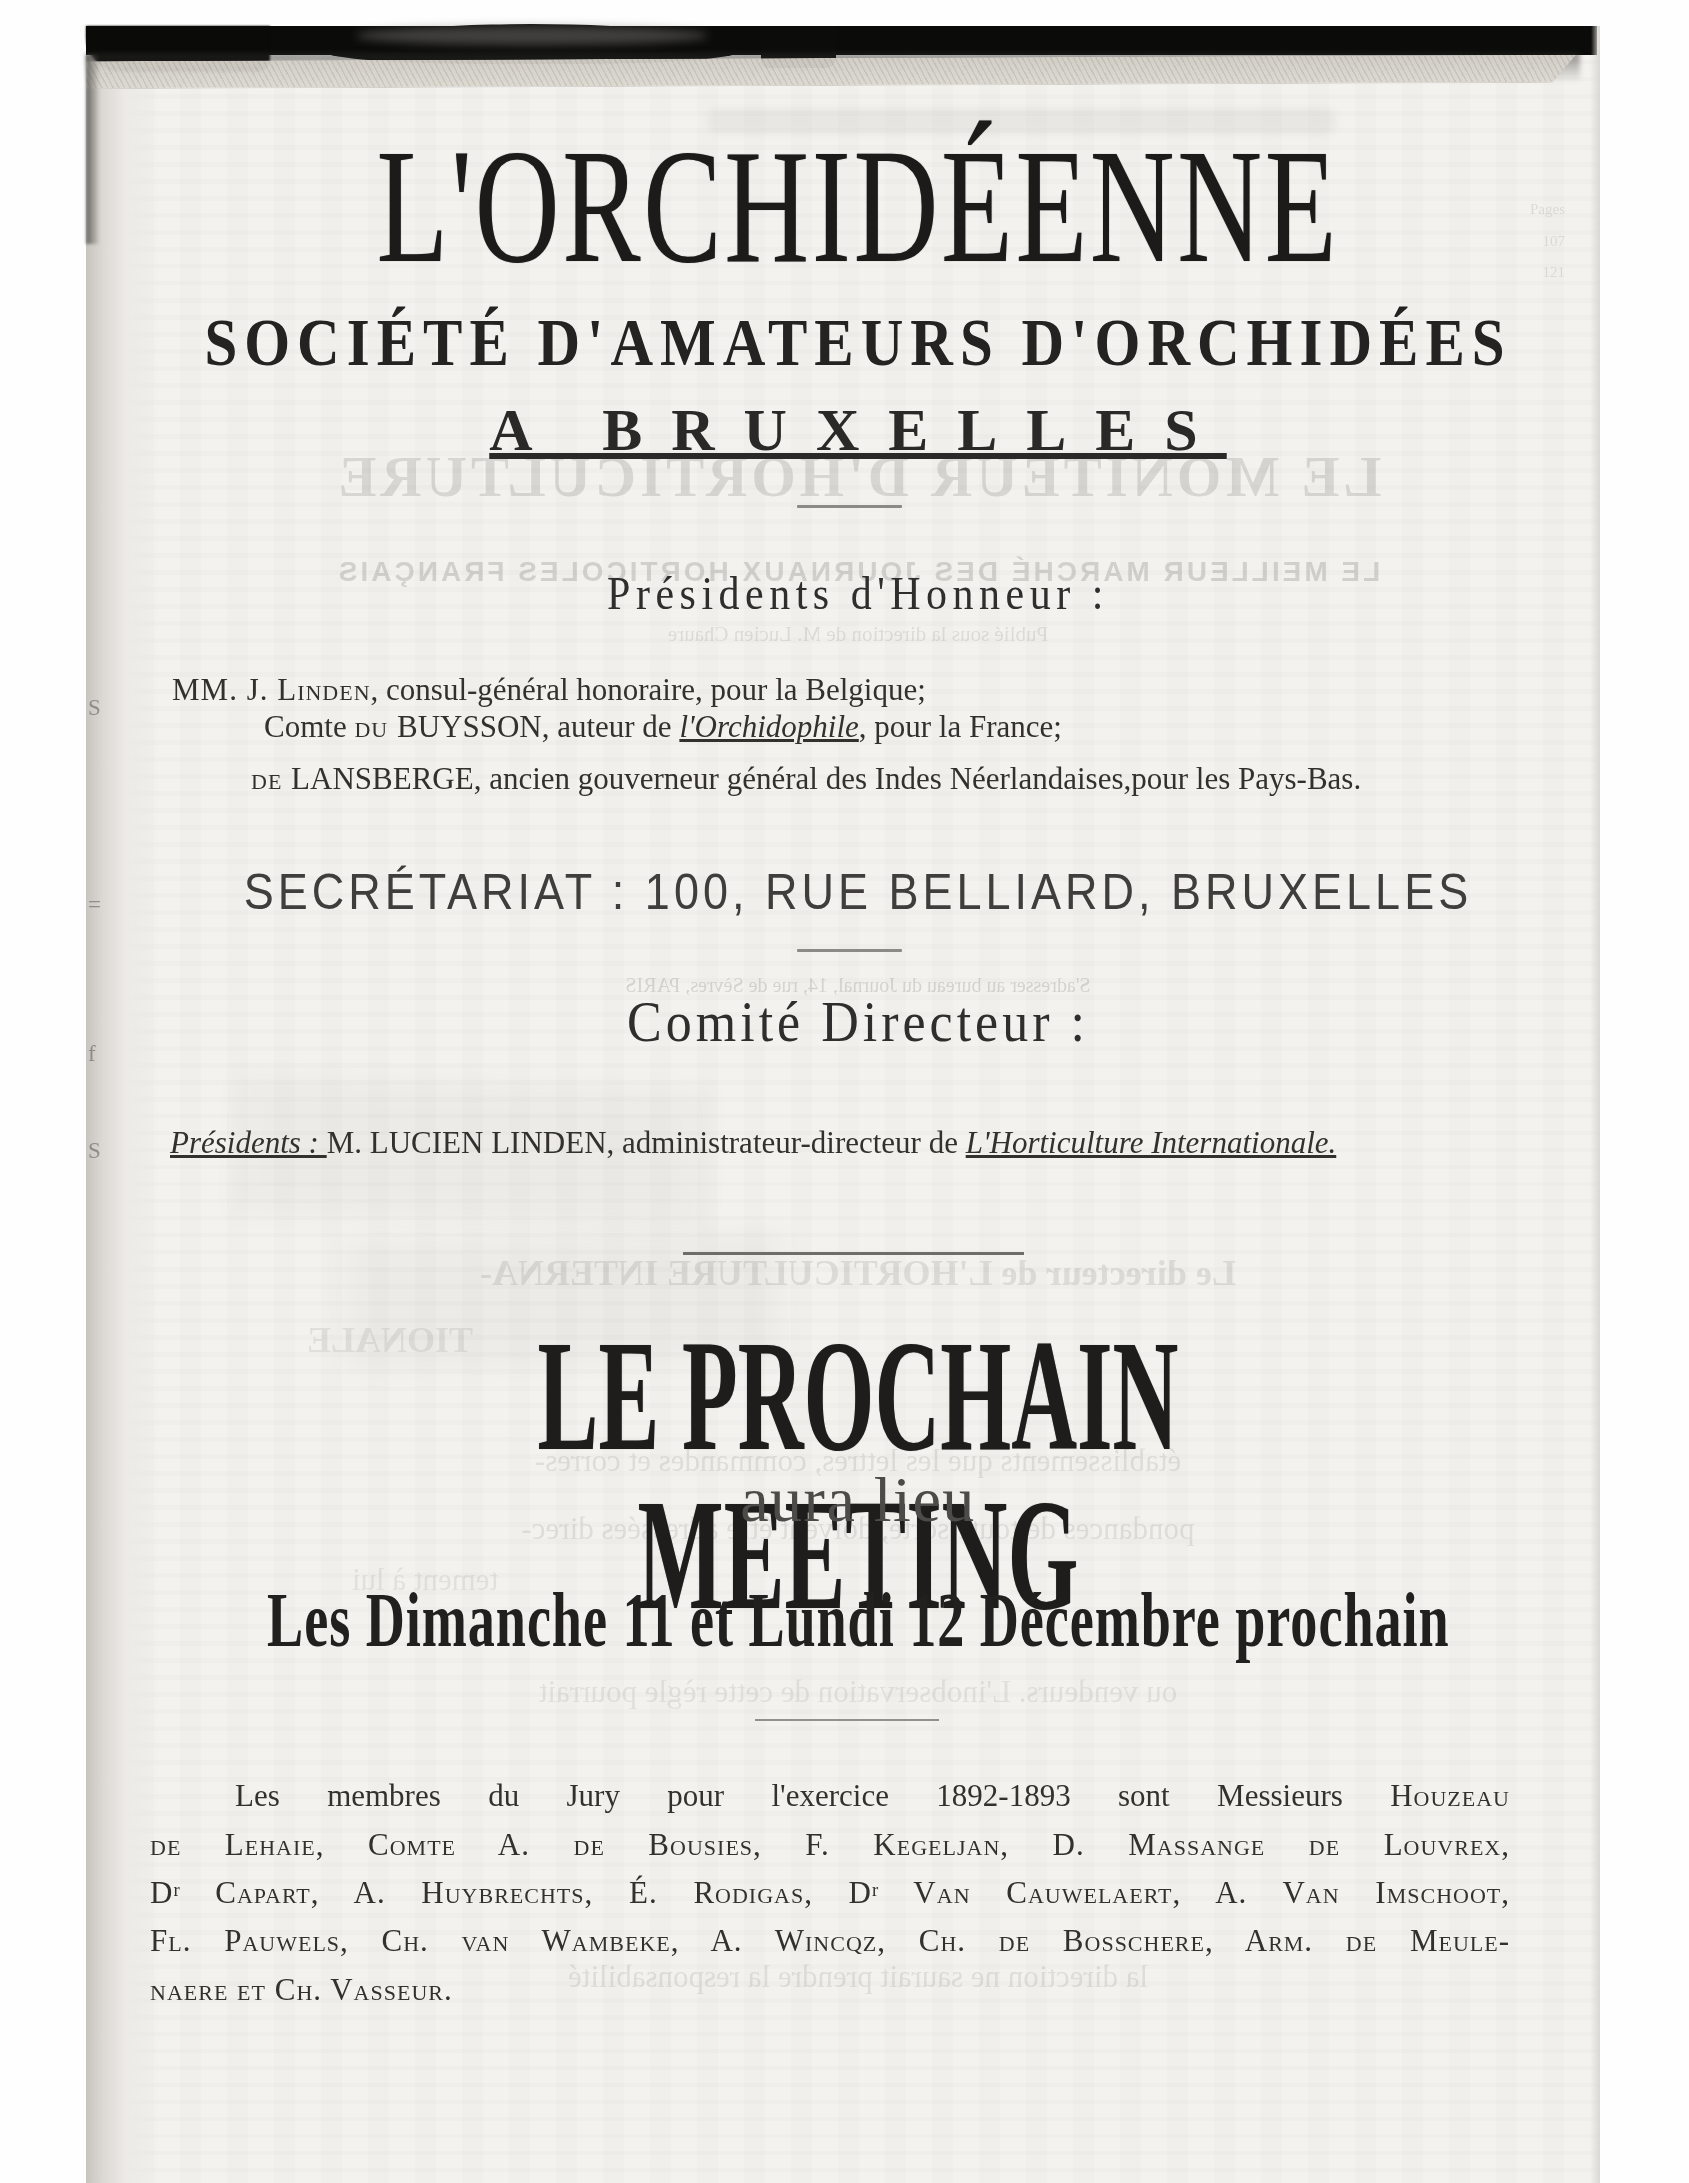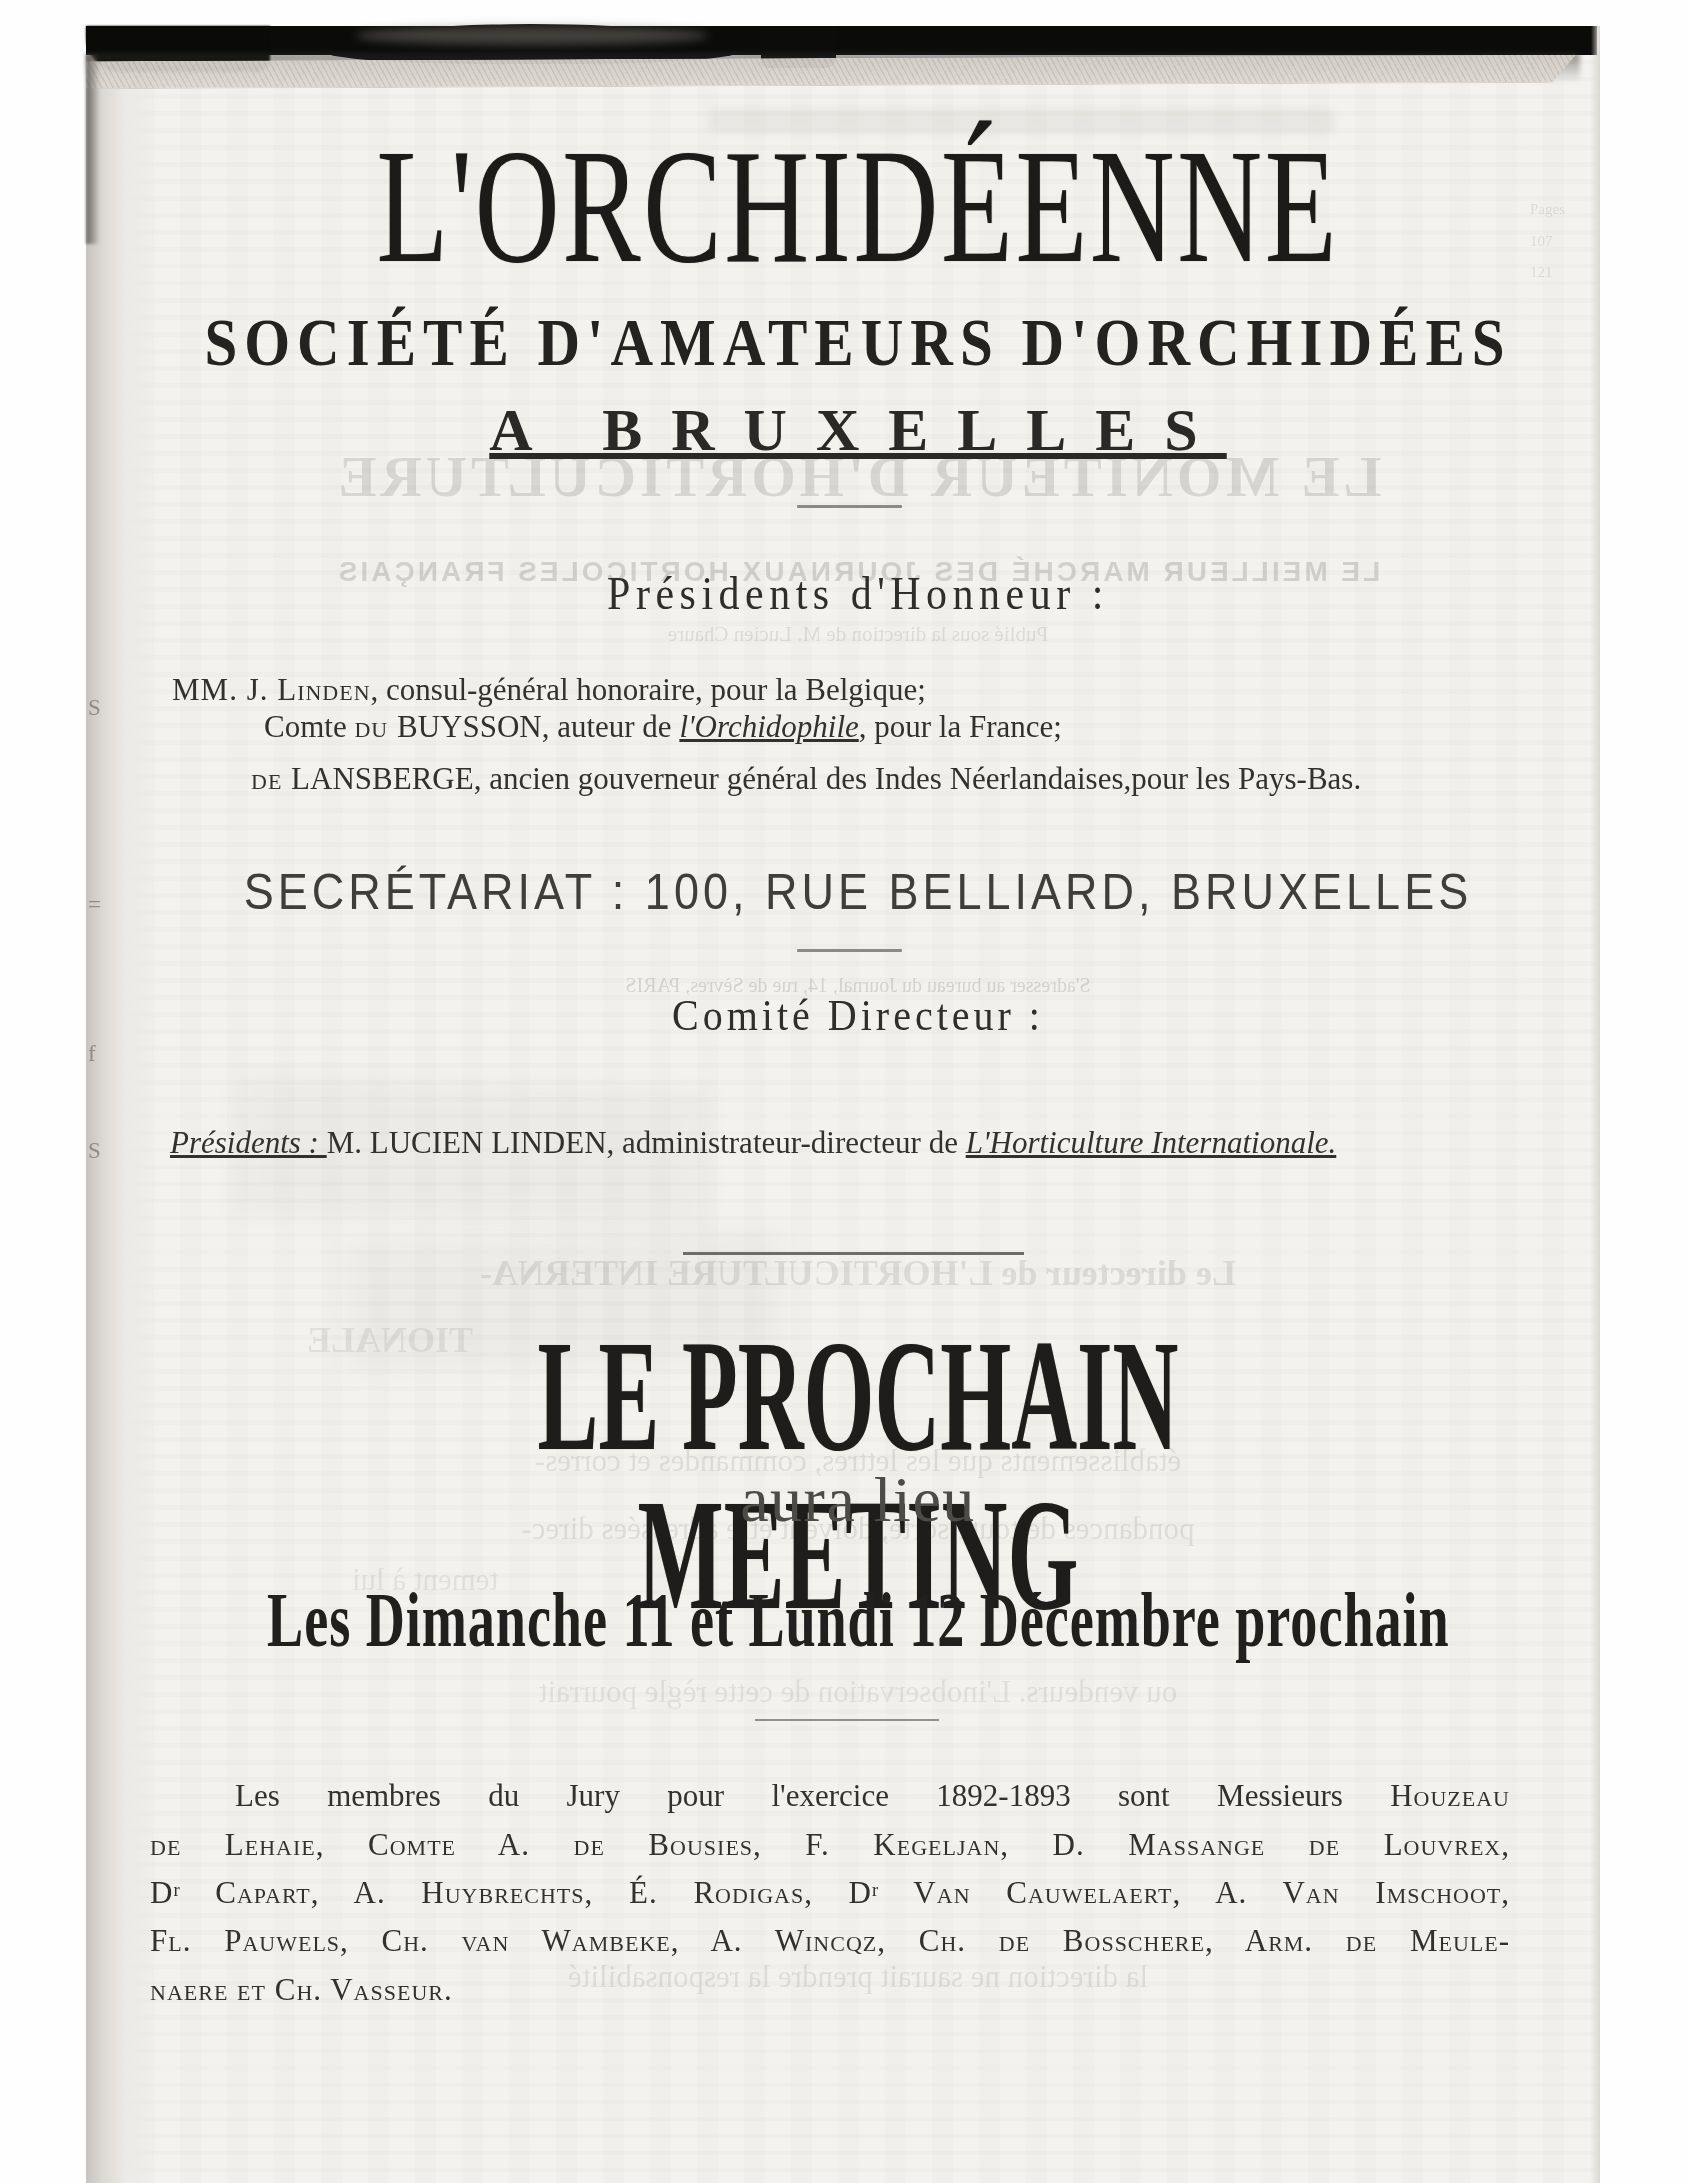--- a/index.html
+++ b/index.html
@@ -49,21 +49,21 @@
          text-shadow:0 0 1px rgba(20,20,20,.45);}
   .title .stretch{transform:scale(0.877,1.22);}
   .subtitle{top:284px;font-size:59px;font-weight:bold;letter-spacing:7px;color:#242322;}
   .subtitle .stretch{transform:scaleY(1.13);}
   .bruxelles{top:374px;font-size:60px;font-weight:bold;letter-spacing:29px;color:#2a2927;text-decoration:underline;}
   .honor-heading{top:544px;font-size:42px;letter-spacing:5.5px;color:#2f2e2c;}
   .honor-heading .stretch{transform:scaleY(1.1);}
   .secretariat{top:840px;font-family:"Liberation Sans","DejaVu Sans",sans-serif;font-weight:400;
          font-size:45px;letter-spacing:4px;color:#403e3c;top:840px;}
   .secretariat .stretch{transform:scaleY(1.12);}
-  .comite-heading{top:968px;font-size:40px;letter-spacing:4px;color:#2f2e2c;}
+  .comite-heading{top:968px;font-size:52px;letter-spacing:4px;color:#2f2e2c;}
   .comite-heading .stretch{transform:scaleY(1.1);}
   .meeting{top:1291px;font-size:139px;font-weight:bold;color:#1e1d1c;
          text-shadow:0 0 1px rgba(20,20,20,.4);}
   .meeting .stretch{transform:scale(0.656,1.14);}
   .aura{top:1442px;font-size:64px;letter-spacing:1.5px;color:#4d4b48;}
   .dates{top:1554px;font-size:57px;font-weight:bold;letter-spacing:1px;color:#21201f;}
   .dates .stretch{transform:scale(0.95,1.38);}
   
   .line{position:absolute;font-size:31px;line-height:1.2;color:#33312e;white-space:nowrap;}
   .hl{left:86px;}
@@ -89,21 +89,21 @@
       letter-spacing:3px;opacity:.24;}
   .g2{top:598px;font-size:21px;opacity:.16;}
   .g3{top:949px;font-size:20px;opacity:.22;}
   .g4{top:1229px;font-size:36px;font-weight:bold;opacity:.16;}
   .g5{top:1296px;left:80px;right:auto;width:448px;font-size:36px;font-weight:bold;opacity:.13;}
   .g6{top:1419px;font-size:31px;opacity:.15;}
   .g7{top:1487px;font-size:31px;opacity:.15;}
   .g8{top:1538px;left:115px;right:auto;width:448px;font-size:31px;opacity:.12;}
   .g9{top:1650px;font-size:31px;opacity:.13;}
   .g10{top:1935px;font-size:31px;opacity:.15;}
-  .pages-ghost{position:absolute;right:35px;top:168px;text-align:left;font-size:15px;
+  .pages-ghost{position:absolute;right:35px;top:168px;text-align:right;font-size:15px;
          color:#777470;opacity:.18;line-height:2.1;filter:blur(0.2px);}
 </style>
 </head>
 <body>
 
 <div id="scan">
   <div class="paper">
 
     <div class="top-band">
       <div class="band-bump"></div>

